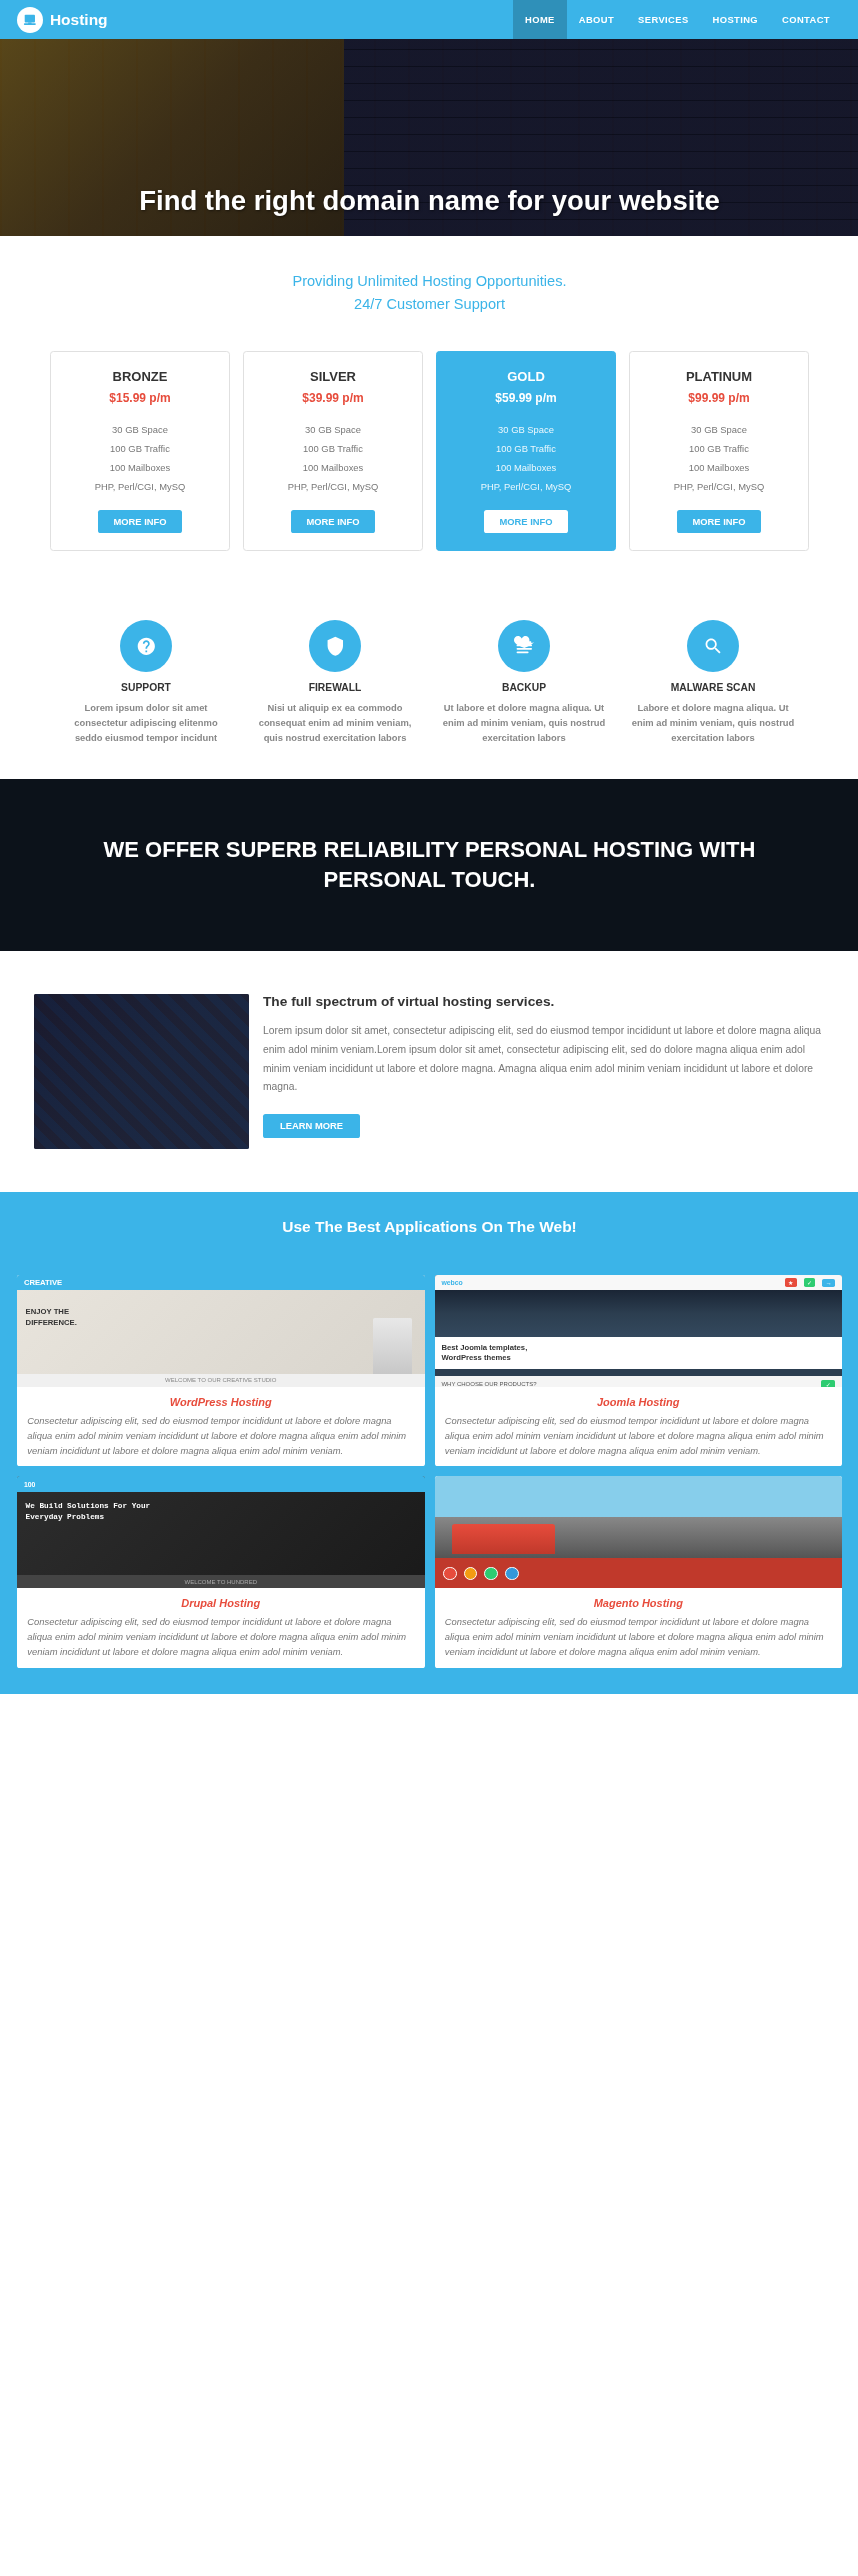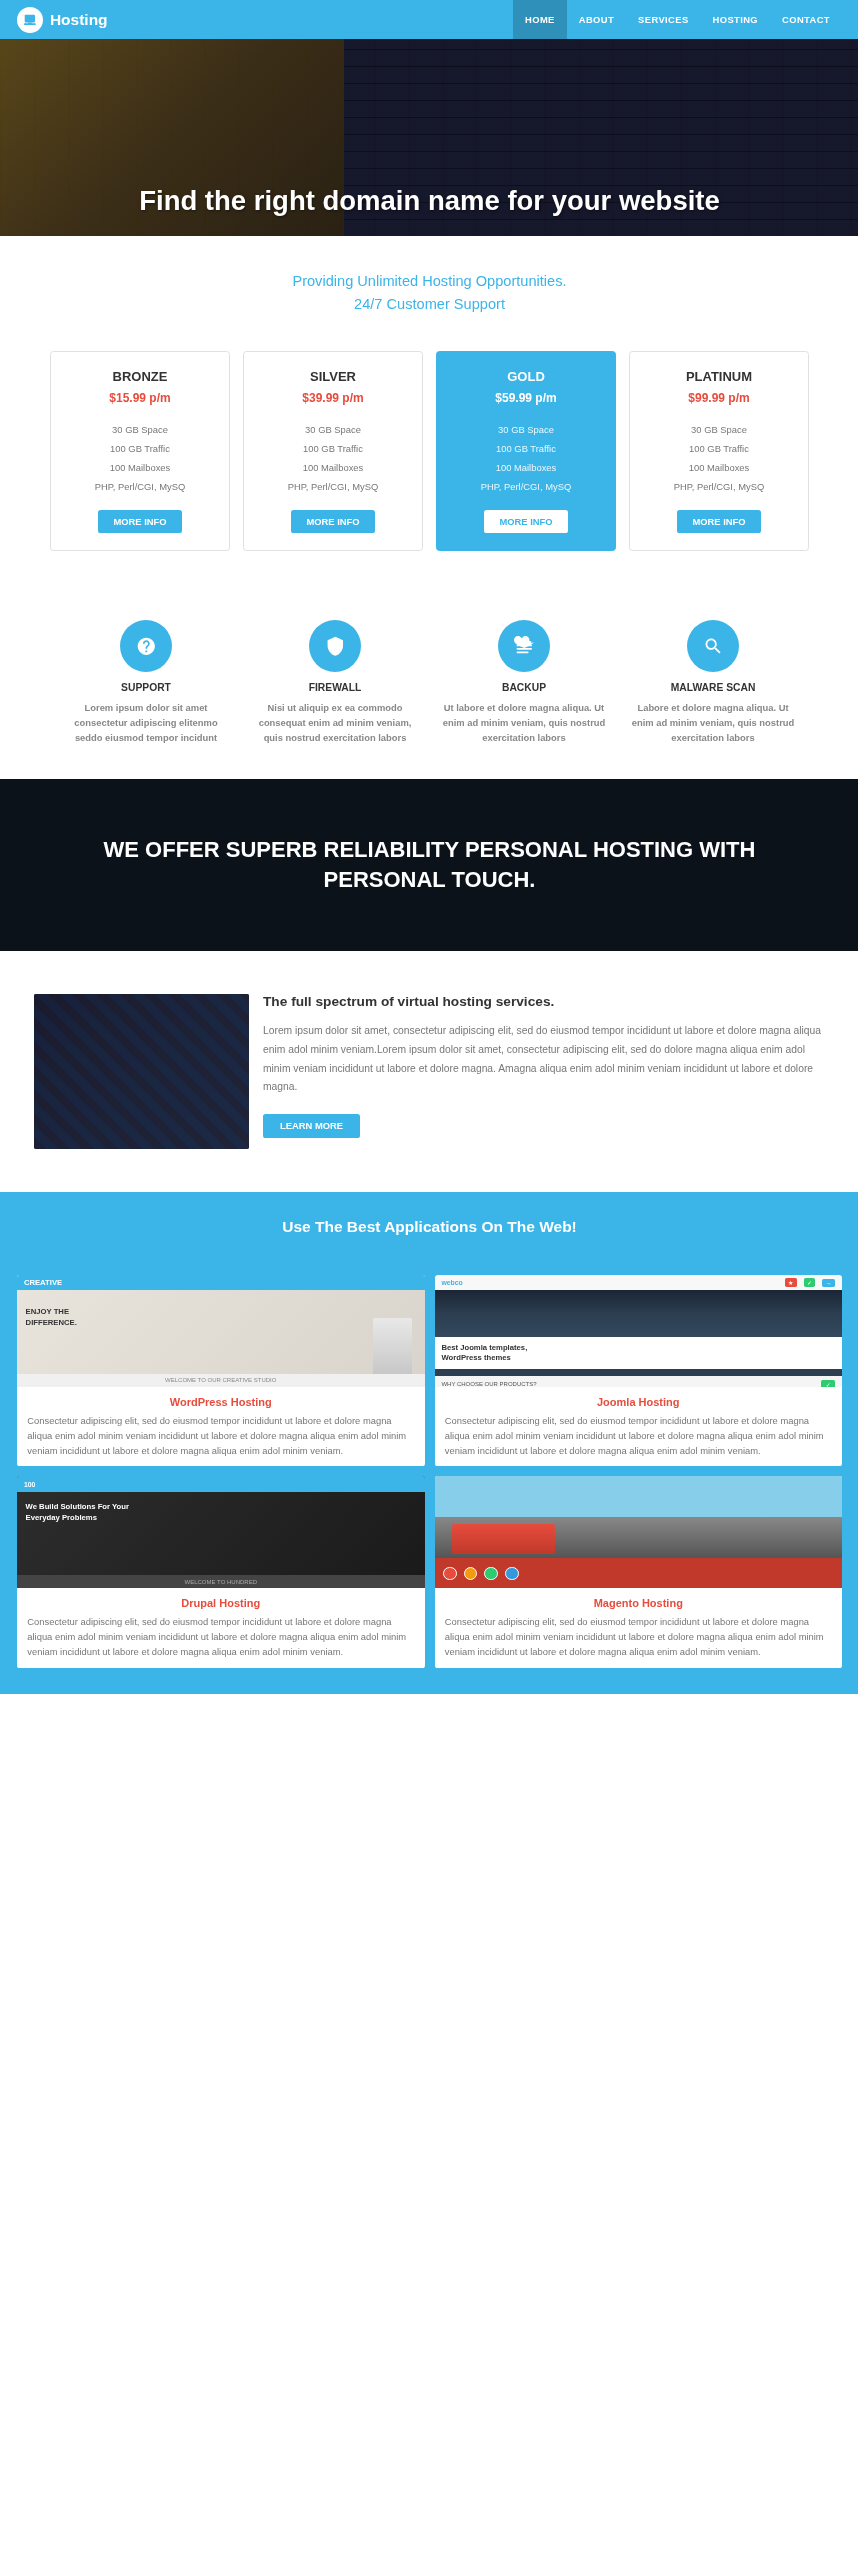--- a/index.html
+++ b/index.html
@@ -358,29 +358,31 @@
       font-size: 6.9px; color: #fff; font-weight: bold;
     }
     .app-thumb-drupal-body {
       padding: 8.6px;
     }
     .app-thumb-drupal-body p {
       color: #fff;
       font-size: 7.7px;
       font-weight: bold;
       line-height: 1.5;
+      font-family: Liberation Mono, monospace;
     }
     .magento-dot {
       width: 13.7px; height: 13.7px;
       border-radius: 50%;
       display: inline-block;
     }
 
     .app-card-info {
       padding: 8.6px 10.3px;
+      font-style: italic;
     }
     .app-card-info h4 {
       color: #e74c3c;
       font-size: 11px;
       font-weight: bold;
       margin-bottom: 5.2px;
       text-align: center;
     }
     .app-card-info p {
       font-size: 9.4px;

